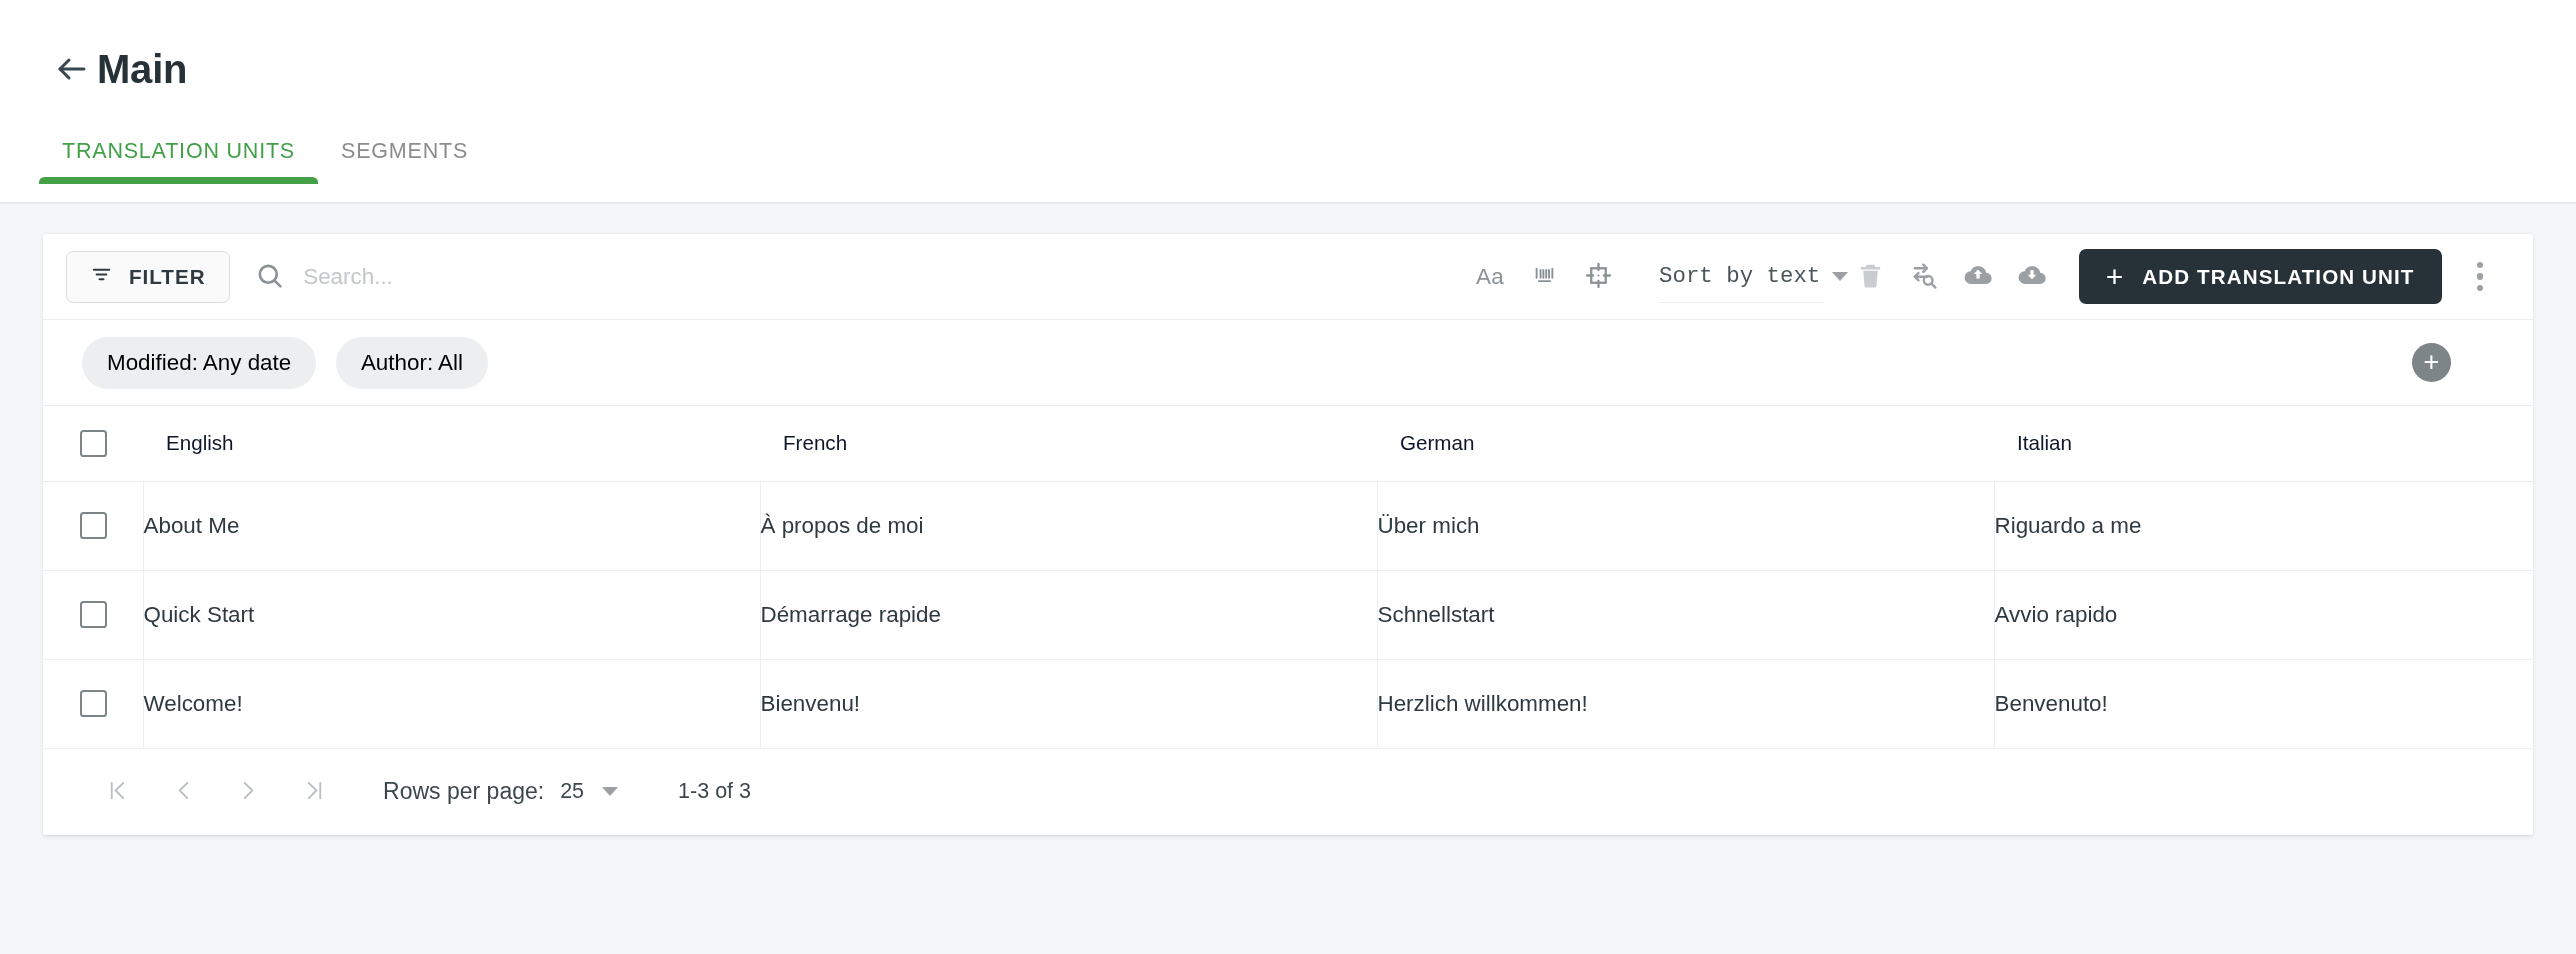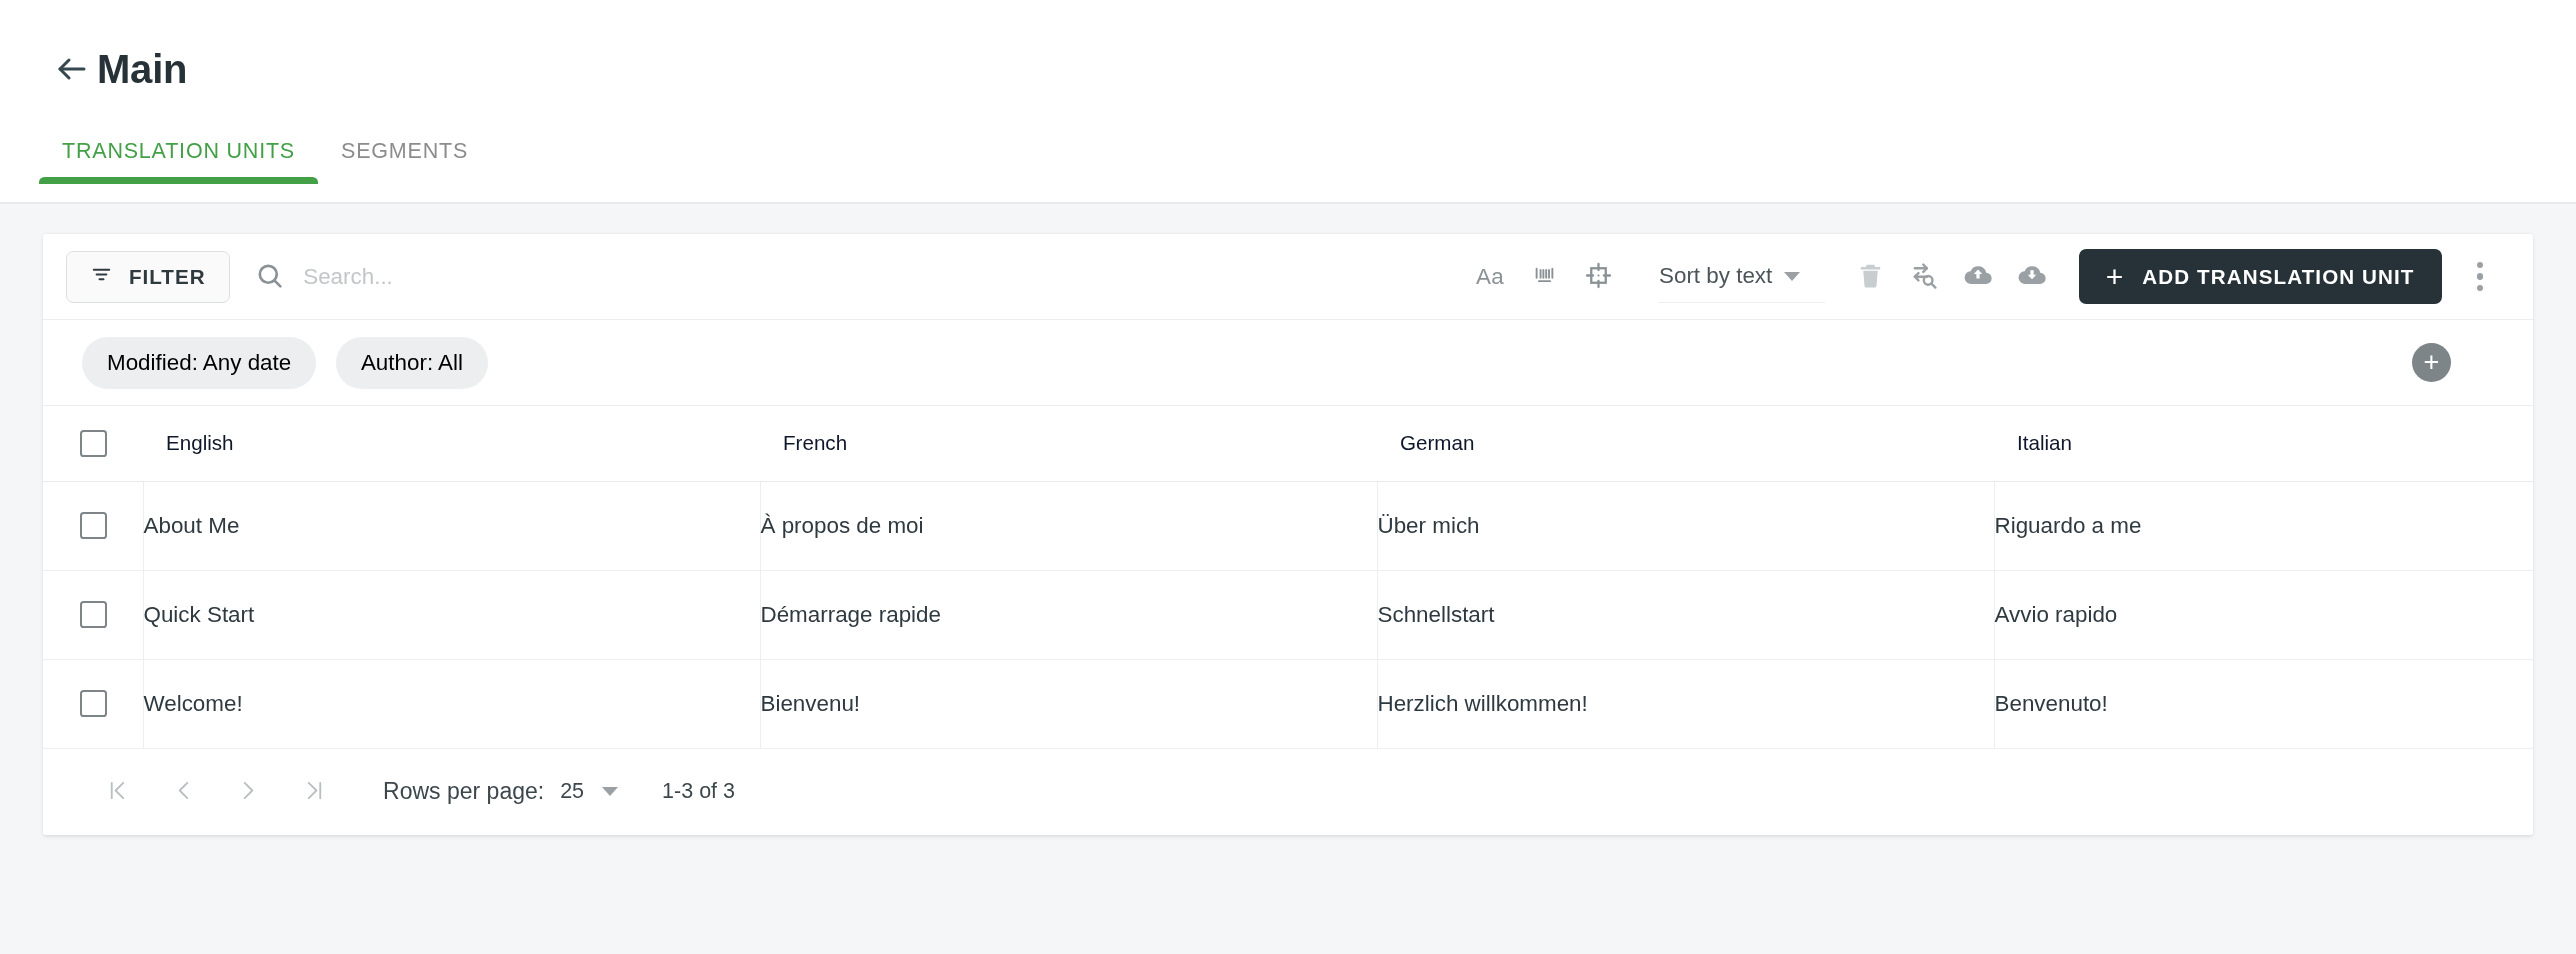--- a/index.html
+++ b/index.html
@@ -135,25 +135,27 @@
   .aa-btn {
     font-size: 22.4px;
     color: #8b9296;
     font-weight: 500;
     letter-spacing: 0.4px;
   }
   .sort-select {
     margin: 0 18px 0 34px;
     display: flex;
     align-items: center;
+    justify-content: space-between;
     gap: 12px;
     width: 166px;
     height: 52px;
     border-bottom: 1.8px solid #eceeef;
     cursor: pointer;
+    font-family: Liberation Mono, monospace;
   }
   .sort-label { font-size: 22.4px; color: #4b5559; white-space: nowrap; }
   .caret {
     width: 0; height: 0;
     border-left: 8px solid transparent;
     border-right: 8px solid transparent;
     border-top: 9px solid #9aa0a4;
   }
   .add-btn {
     display: flex; align-items: center; gap: 18px;
@@ -294,21 +296,21 @@
     margin-left: 18px;
     width: 0; height: 0;
     border-left: 8px solid transparent;
     border-right: 8px solid transparent;
     border-top: 9px solid #9aa0a4;
     cursor: pointer;
   }
   .range-label {
     font-size: 21.5px;
     color: #3c474c;
-    margin-left: 44px;
+    margin-left: 60px;
   }
 </style>
 </head>
 <body>
 
 <div class="page-header">
   <div class="header-top">
     <div class="back-btn">
       <span>
         <svg width="36" height="36" viewBox="0 0 24 24" fill="none" stroke="#37474f" stroke-width="2" stroke-linecap="round" stroke-linejoin="round">

